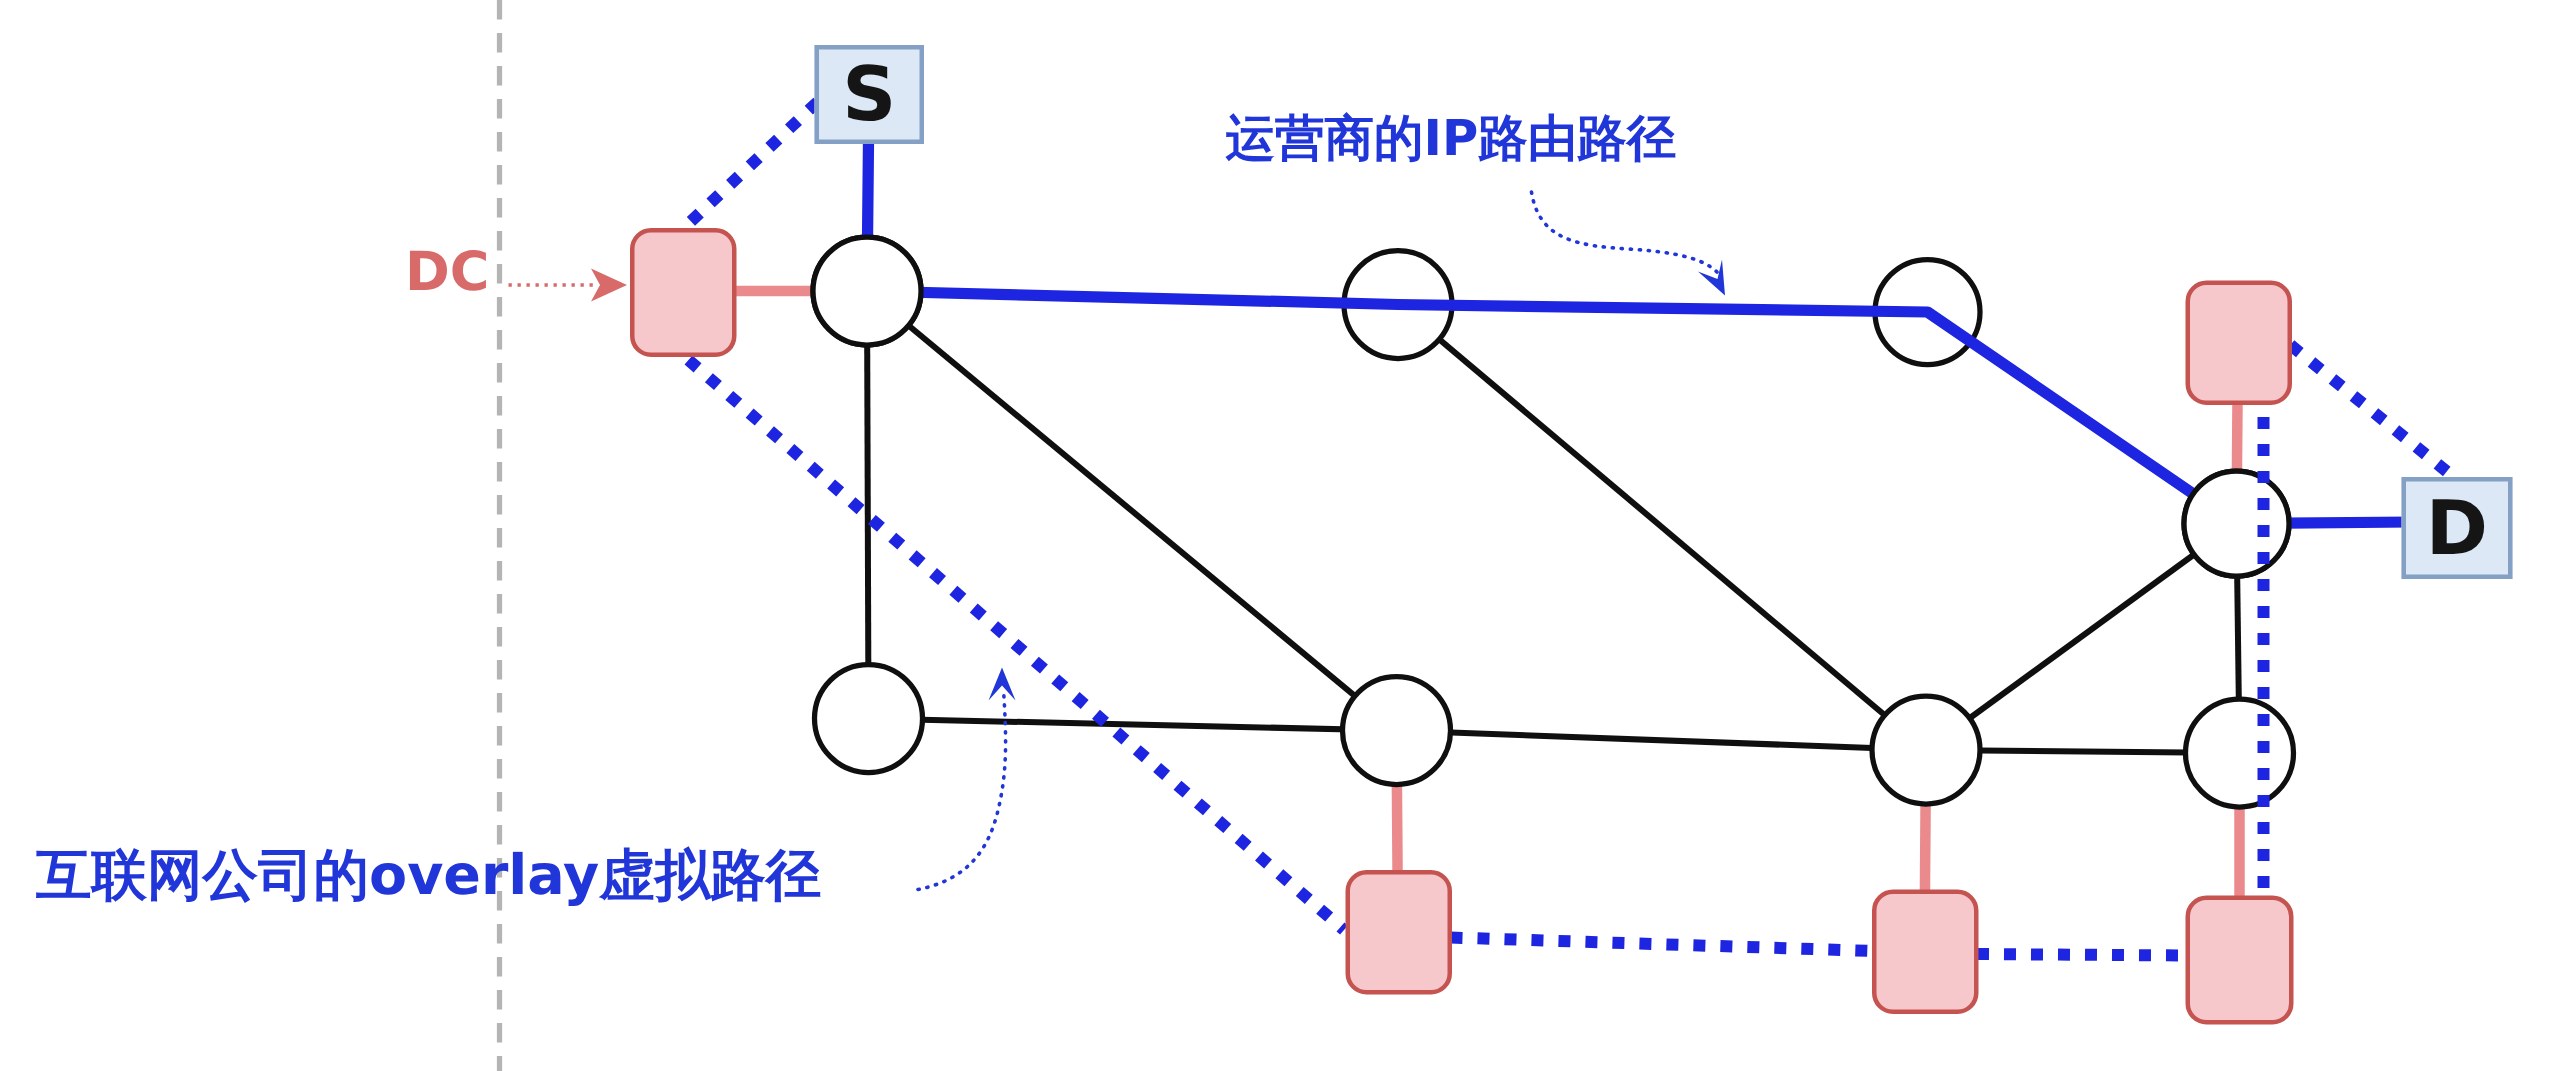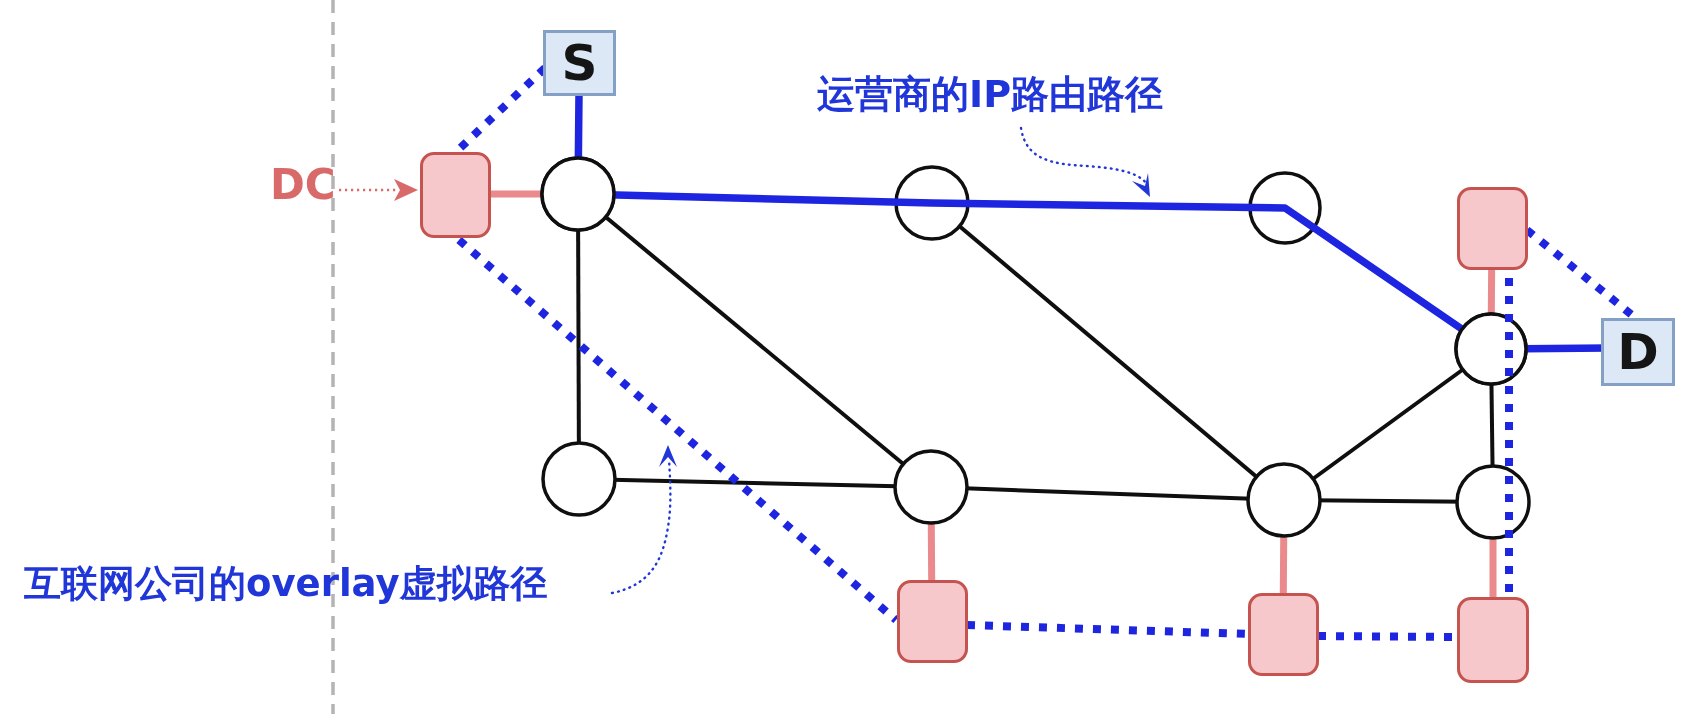--- a/index.html
+++ b/index.html
@@ -10,21 +10,21 @@
   #net-svg{position:absolute;left:0;top:0;}
   .box{position:absolute;box-sizing:border-box;display:flex;align-items:center;justify-content:center;}
   .endpoint-box{
     background:#dce8f5;border:3px solid #84a0c4;
     font-size:50px;font-weight:700;color:#151515;
   }
   .dc-box{
     background:#f6c7cb;border:3px solid #c5534f;border-radius:14px;
   }
   .anno{position:absolute;color:#2136d8;font-weight:700;white-space:nowrap;line-height:1.1;}
-  .dc-label{position:absolute;color:#d96a6a;font-weight:700;font-size:42px;line-height:1;}
+  .dc-label{position:absolute;color:#d96a6a;font-weight:700;font-size:36px;line-height:1;}
 </style>
 </head>
 <body>
 
 <div id="canvas">
 
   <svg id="net-svg" width="1708" height="714" viewBox="0 0 1708 714">
 
     <line x1="333" y1="0" x2="333" y2="714" stroke="#b4b4b4" stroke-width="3.5" stroke-dasharray="13 9"></line>
 
@@ -88,17 +88,17 @@
   <div class="box endpoint-box" style="left:1601px;top:318px;width:74px;height:68px;">
     <span>D</span>
   </div>
 
   <div class="box dc-box" style="left:420px;top:152px;width:71px;height:86px;"></div>
   <div class="box dc-box" style="left:1457px;top:187px;width:71px;height:83px;"></div>
   <div class="box dc-box" style="left:897px;top:580px;width:71px;height:83px;"></div>
   <div class="box dc-box" style="left:1248px;top:593px;width:71px;height:83px;"></div>
   <div class="box dc-box" style="left:1457px;top:597px;width:72px;height:86px;"></div>
 
-  <div class="anno" style="left:817px;top:74px;font-size:38px;">运营商的IP路由路径</div>
+  <div class="anno" style="left:817px;top:74px;font-size:33px;">运营商的IP路由路径</div>
   <div class="anno" style="left:24px;top:564px;font-size:37px;">互联网公司的overlay虚拟路径</div>
   <div class="dc-label" style="left:270px;top:164px;">DC</div>
 
 </div>
 
 </body></html>

